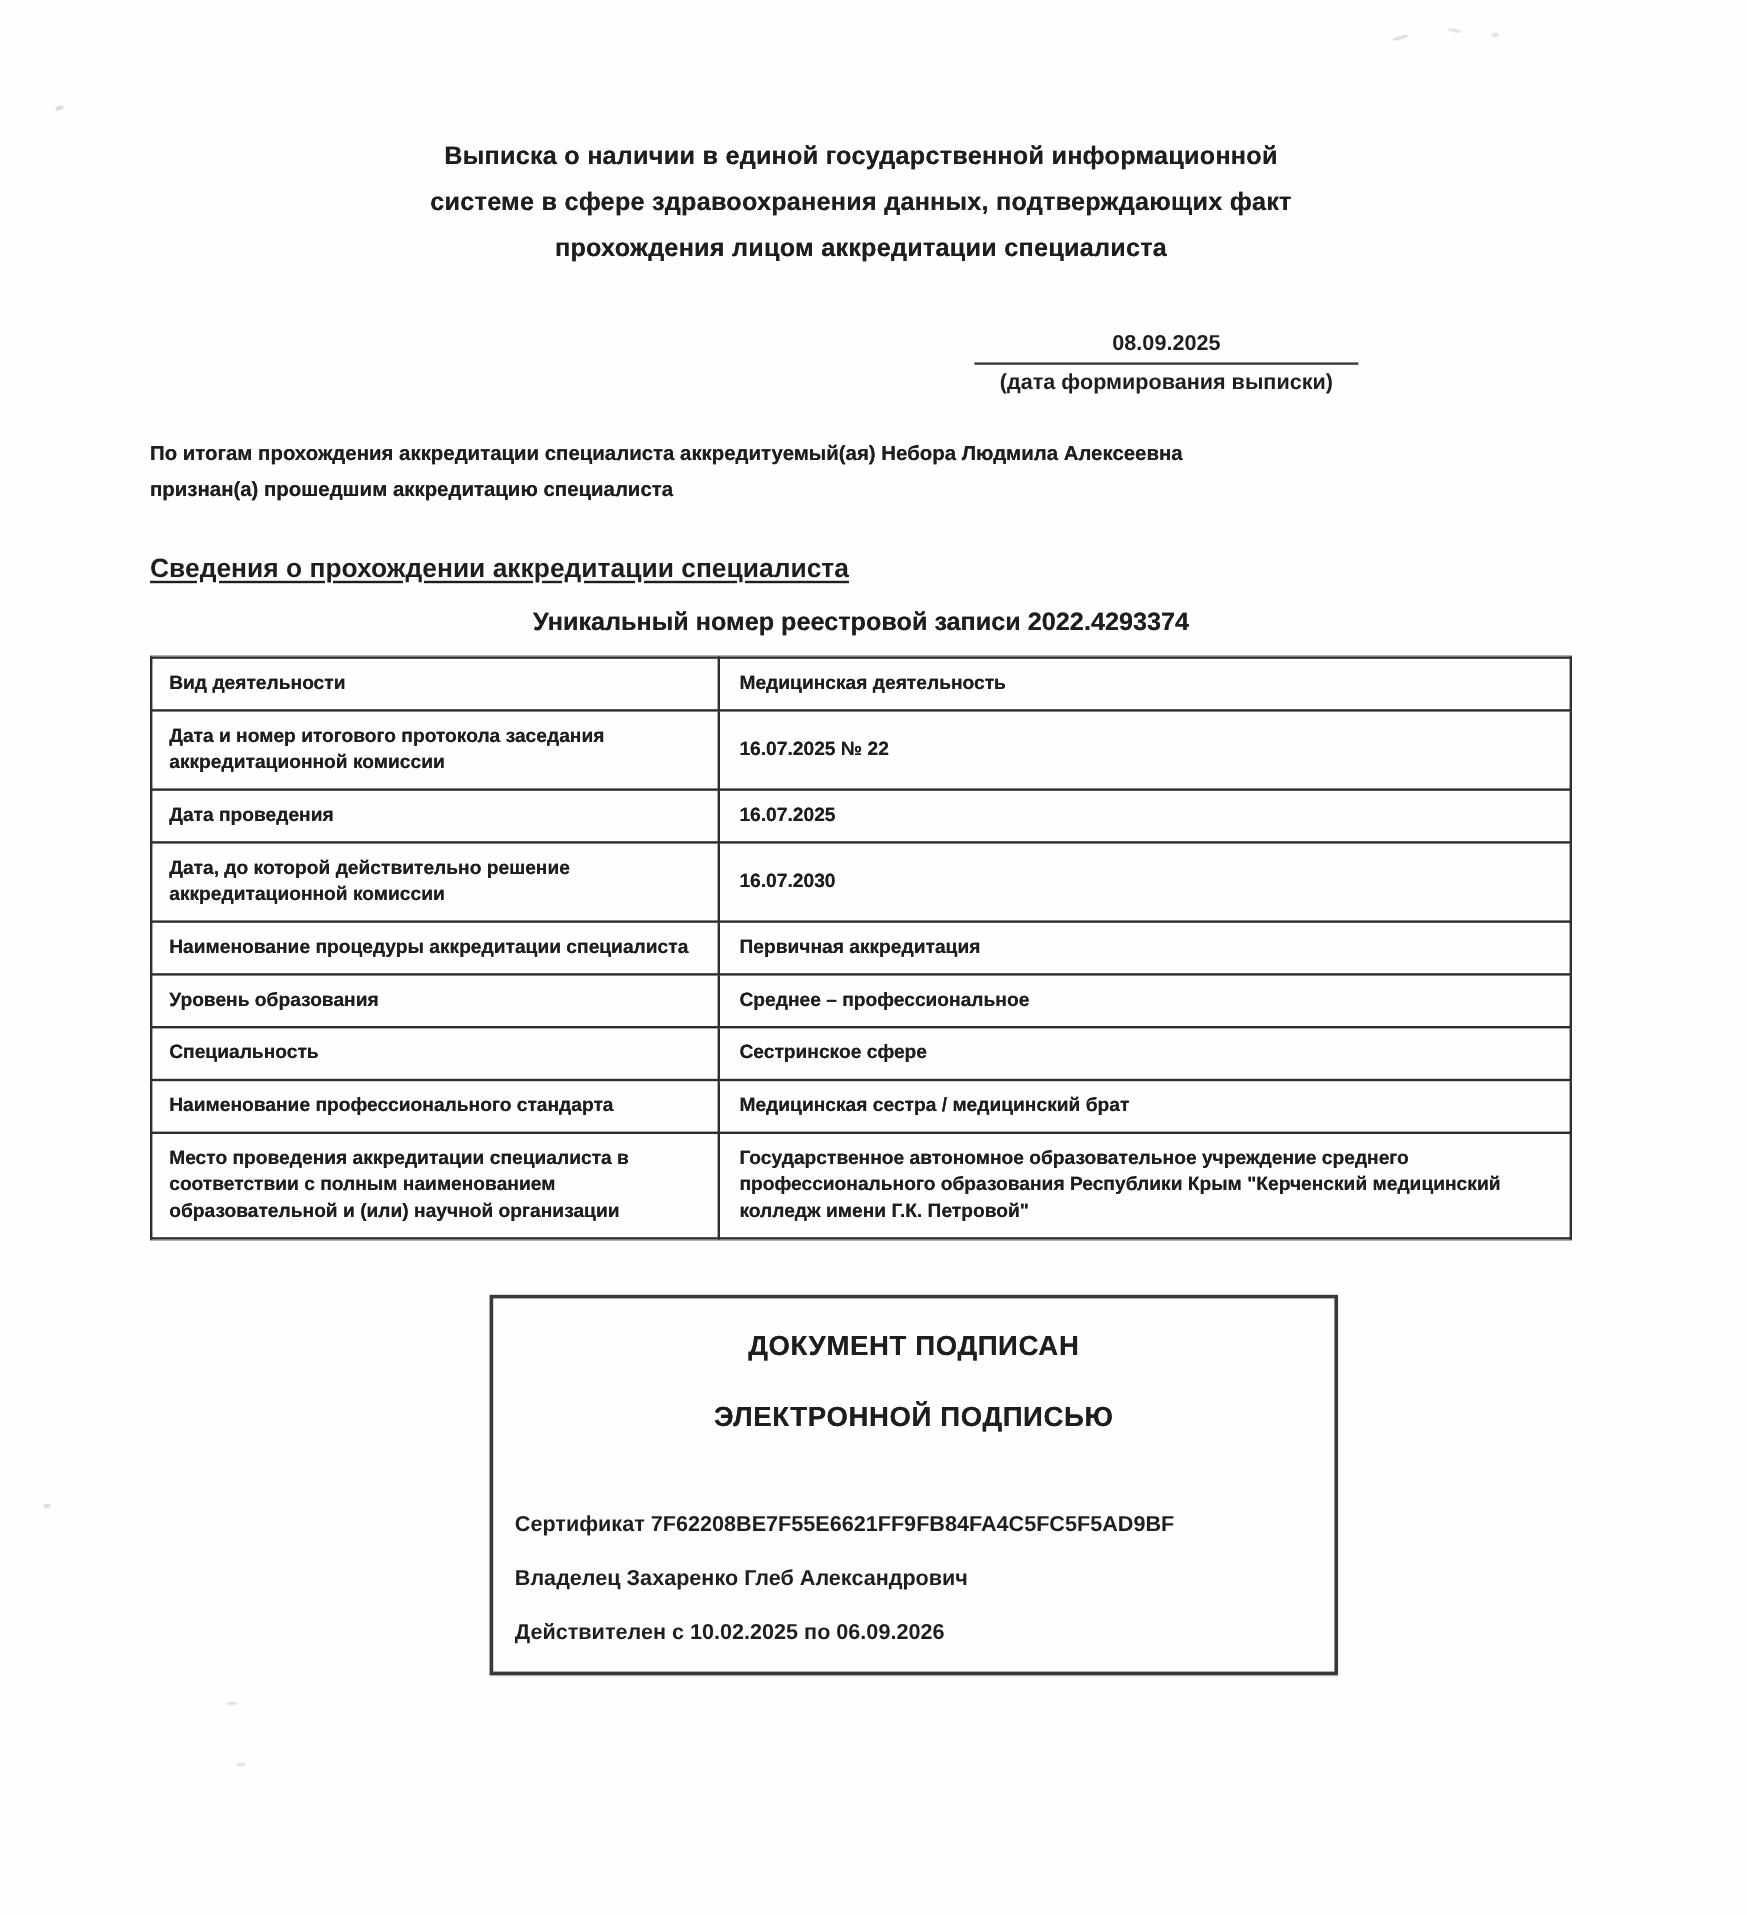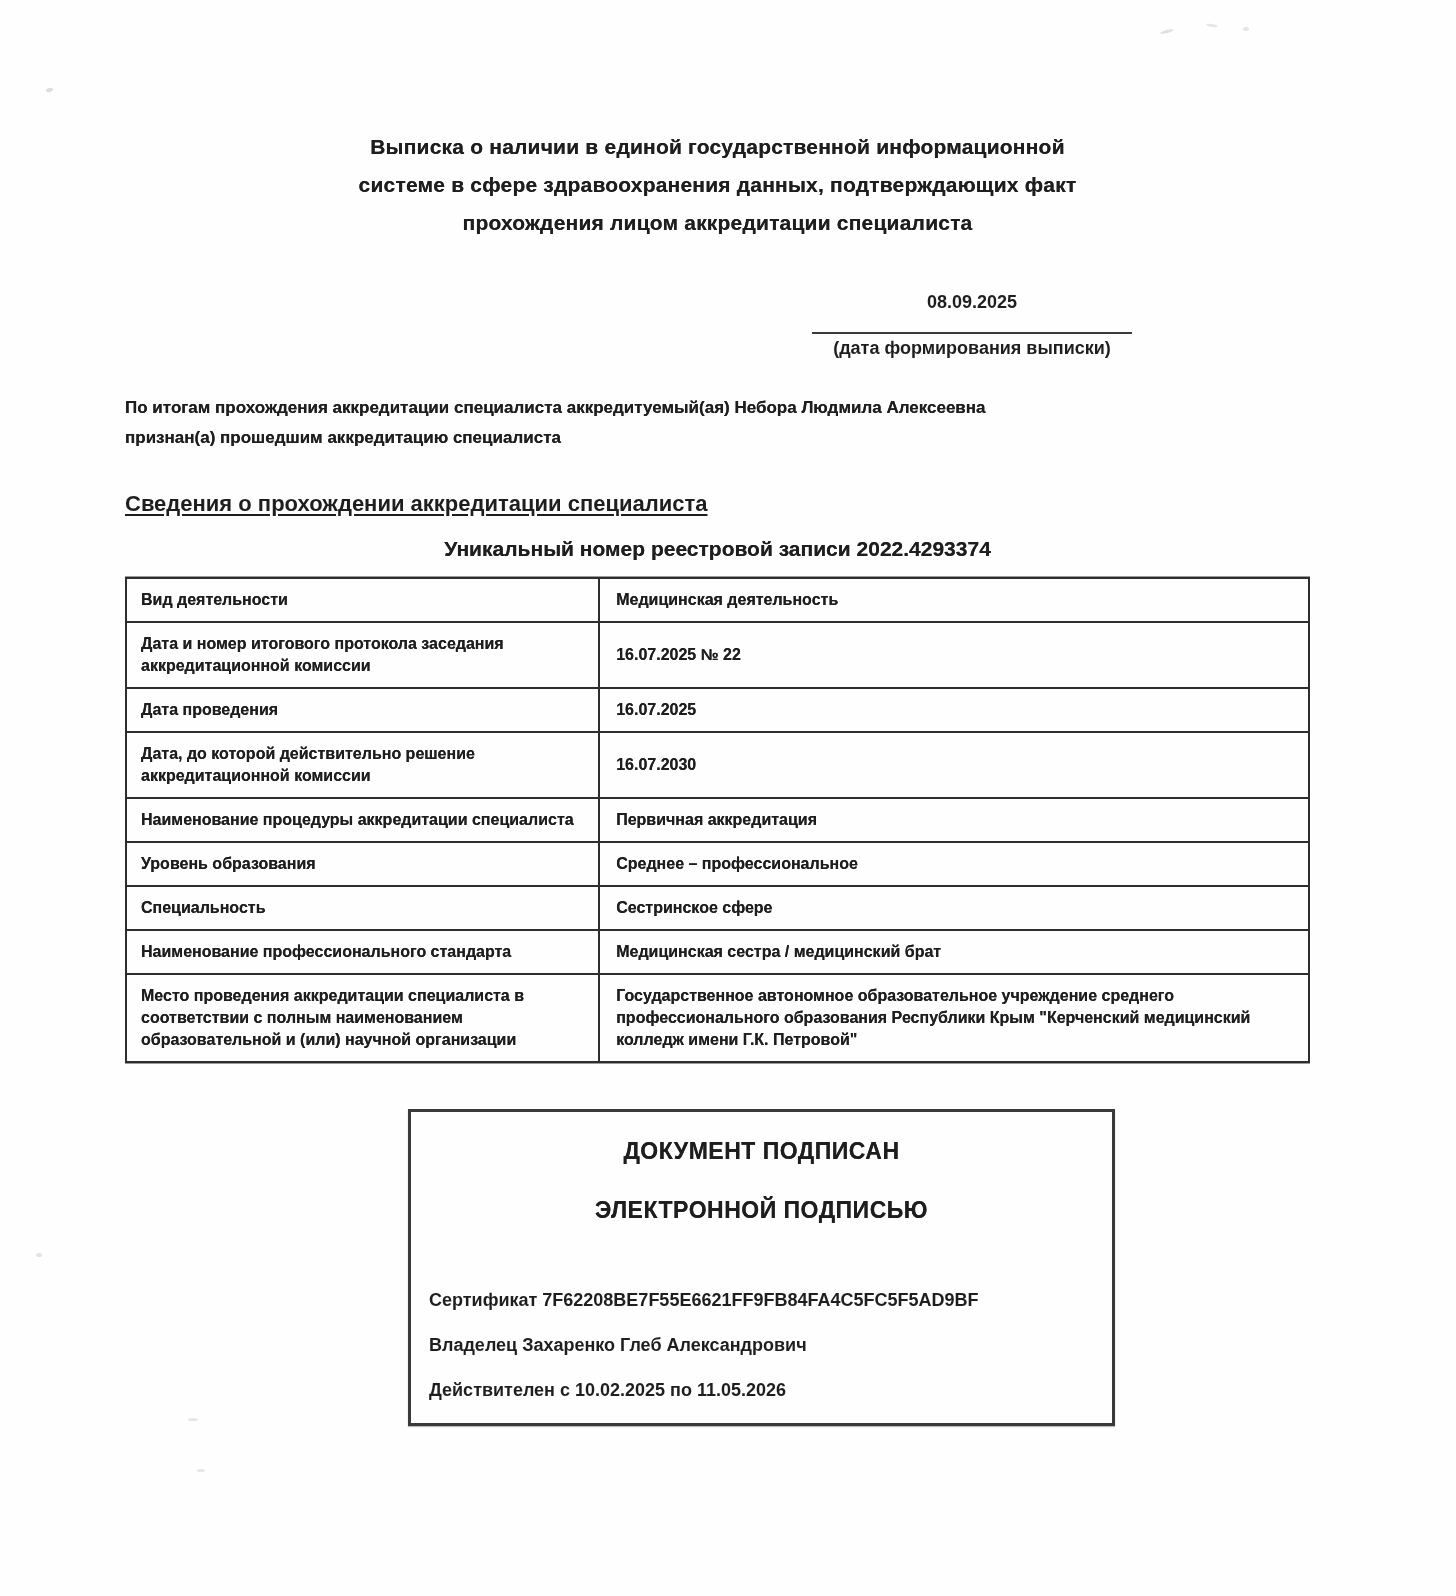--- a/index.html
+++ b/index.html
@@ -12,21 +12,21 @@
   .page {
     position: relative;
     width: 1456px;
     height: 1596px;
     background: #fefefe;
     overflow: hidden;
   }
   .content {
     position: absolute;
     left: 125px;
-    top: 16px;
+    top: 0;
     width: 1185px;
   }
   
   .doc-title {
     padding-top: 112px;
     text-align: center;
     font-size: 21px;
     font-weight: bold;
     line-height: 38px;
     letter-spacing: 0.2px;
@@ -35,21 +35,21 @@
   
   .date-block {
     margin-top: 50px;
     margin-left: 687px;
     width: 320px;
     text-align: center;
     font-weight: bold;
   }
   .date-value {
     font-size: 18px;
-    padding-bottom: 19px;
+    padding-bottom: 5px;
     border-bottom: 2px solid #3a3a3a;
   }
   .date-caption {
     font-size: 18px;
     padding-top: 4px;
   }
   
   .intro {
     margin-top: 34px;
     text-align: left;
@@ -207,18 +207,18 @@
           </tr>
         </tbody>
     </table>
 
     <div class="sig-box">
       <div class="sig-line1">ДОКУМЕНТ ПОДПИСАН</div>
       <div class="sig-line2">ЭЛЕКТРОННОЙ ПОДПИСЬЮ</div>
       <div class="sig-details">
         <div>Сертификат 7F62208BE7F55E6621FF9FB84FA4C5FC5F5AD9BF</div>
         <div>Владелец Захаренко Глеб Александрович</div>
-        <div>Действителен с 10.02.2025 по 11.05.2026</div>
+        <div>Действителен с 10.02.2025 по 06.09.2026</div>
       </div>
     </div>
 
   </div>
 </div>
 
 </body></html>

